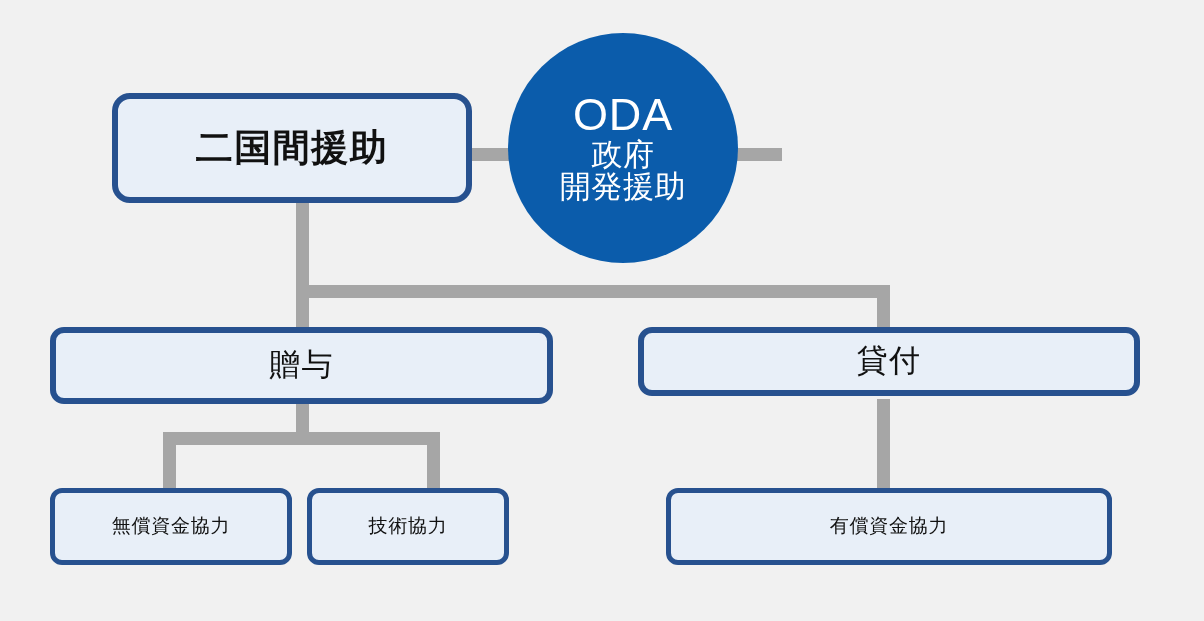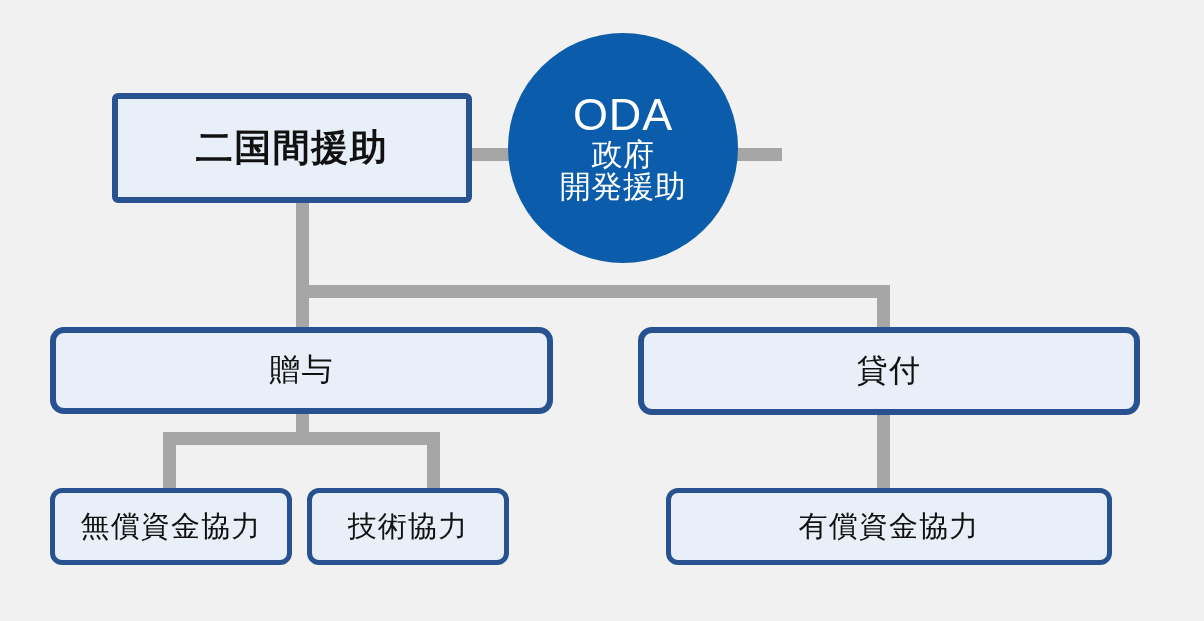--- a/index.html
+++ b/index.html
@@ -43,34 +43,34 @@
     line-height: 1.1;
     text-align: center;
   }
   .node-inner {
     display: block;
     letter-spacing: 0.04em;
   }
 
   .node.level1 {
     border-width: 6px;
-    border-radius: 6px;
+    border-radius: 18px;
     font-size: 37px;
     font-weight: bold;
   }
   .node.level2 {
     border-width: 6px;
     border-radius: 14px;
     font-size: 31px;
     font-weight: normal;
   }
   .node.level3 {
     border-width: 5px;
     border-radius: 12px;
-    font-size: 29px;
+    font-size: 19px;
     font-weight: normal;
   }
 
   
   #center-circle {
     position: absolute;
     left: 508px;
     top: 33px;
     width: 230px;
     height: 230px;
@@ -92,22 +92,22 @@
   }
   #center-circle .line-jp {
     font-size: 31px;
     font-weight: normal;
     letter-spacing: 0.02em;
   }
 
   
   .pos-bilateral      { left: 112px; top: 93px;  width: 360px; height: 110px; }
   .pos-multilateral   { left: 775px; top: 93px;  width: 360px; height: 110px; }
-  .pos-grant          { left: 50px;  top: 327px; width: 503px; height: 87px; }
-  .pos-loan           { left: 638px; top: 327px; width: 502px; height: 88px; }
+  .pos-grant          { left: 50px;  top: 327px; width: 503px; height: 77px; }
+  .pos-loan           { left: 638px; top: 327px; width: 502px; height: 69px; }
   .pos-grant-aid      { left: 50px;  top: 488px; width: 242px; height: 77px; }
   .pos-tech-coop      { left: 307px; top: 488px; width: 202px; height: 77px; }
   .pos-loan-aid       { left: 666px; top: 488px; width: 446px; height: 77px; }
 
   
   .c-left-horizontal  { left: 466px; top: 148px; width: 70px;  height: 13px; }
   .c-right-horizontal { left: 712px; top: 148px; width: 70px;  height: 13px; }
   .c-bilateral-down   { left: 296px; top: 198px; width: 13px;  height: 134px; }
   .c-row1-across      { left: 296px; top: 285px; width: 594px; height: 13px; }
   .c-loan-down        { left: 877px; top: 285px; width: 13px;  height: 47px; }

